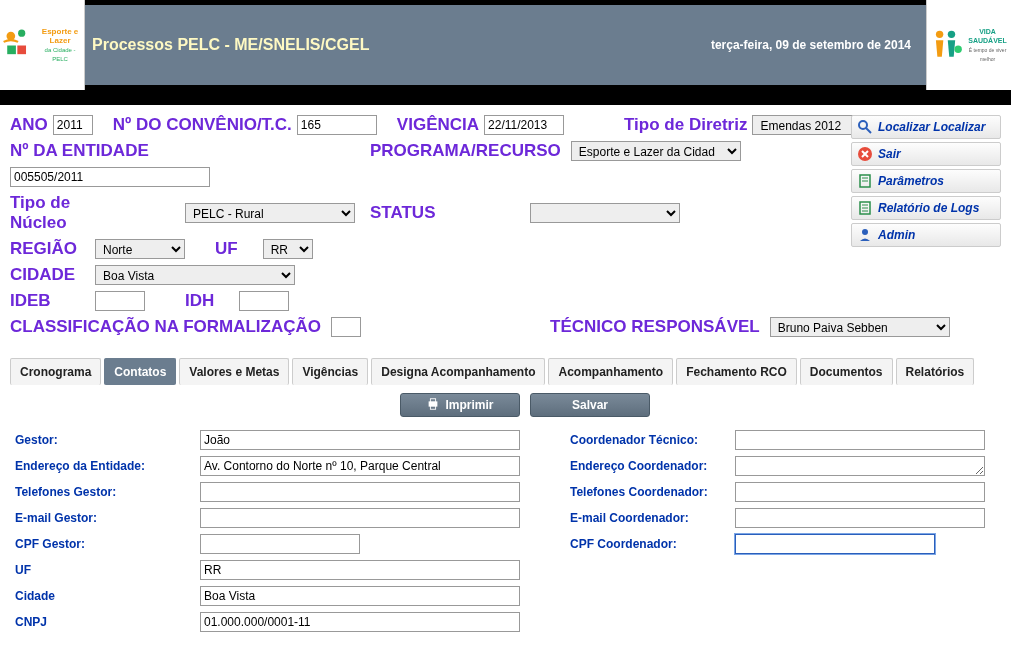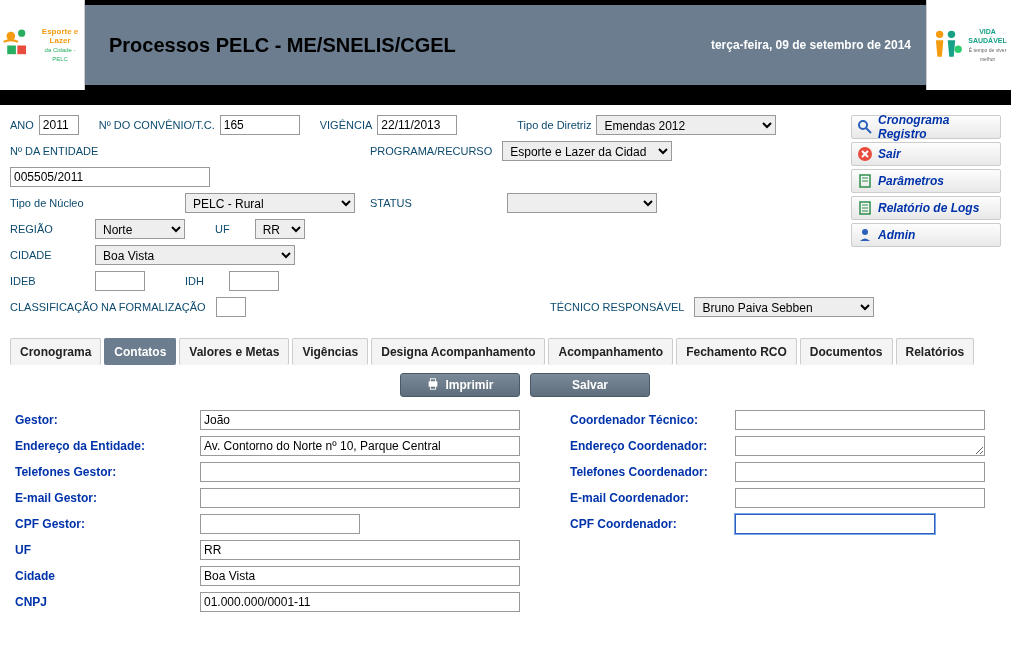--- a/index.html
+++ b/index.html
@@ -42,24 +42,24 @@
     position: relative;
   }
   .logo-text {
     font-size: 8px;
     text-align: center;
     margin-top: 2px;
     line-height: 1.1;
   }
   .header-title {
     flex: 1;
-    color: #000000;
-    font-size: 20px;
-    font-weight: bold;
-    padding-left: 24px;
+    color: #fef9c3;
+    font-size: 16px;
+    font-weight: bold;
+    padding-left: 7px;
   }
   .header-date {
     color: #fff;
     font-size: 12px;
     font-weight: bold;
     padding-right: 15px;
   }
   .black-bar {
     height: 20px;
     background: #000;
@@ -69,23 +69,23 @@
     padding: 10px 10px 5px 10px;
     position: relative;
   }
   .form-row {
     display: flex;
     align-items: center;
     margin-bottom: 6px;
     flex-wrap: wrap;
   }
   .label {
-    color: #0c4a6e;
-    font-weight: normal;
-    font-size: 11px;
+    color: #6d28d9;
+    font-weight: bold;
+    font-size: 17px;
     margin-right: 5px;
   }
   input[type="text"], select, textarea {
     border: 1px solid #999;
     padding: 2px 3px;
     font-size: 12px;
     font-family: Arial, sans-serif;
     height: 20px;
     background: #fff;
   }
@@ -312,21 +312,21 @@
   </div>
 
   <div class="sidebar-btns">
     <div class="side-btn">
       <span class="ico">
         <svg width="16" height="16" viewBox="0 0 16 16">
             <circle cx="6" cy="6" r="4" fill="none" stroke="#2b5fbb" stroke-width="2"></circle>
             <line x1="9" y1="9" x2="14" y2="14" stroke="#2b5fbb" stroke-width="2"></line>
           </svg>
       </span>
-      <span>Cronograma Registro</span>
+      <span>Localizar Localizar</span>
     </div>
     <div class="side-btn">
       <span class="ico">
         <svg width="16" height="16" viewBox="0 0 16 16">
             <circle cx="8" cy="8" r="7" fill="#e74c3c"></circle>
             <path d="M5 5 L11 11 M11 5 L5 11" stroke="#fff" stroke-width="2"></path>
           </svg>
       </span>
       <span>Sair</span>
     </div>

